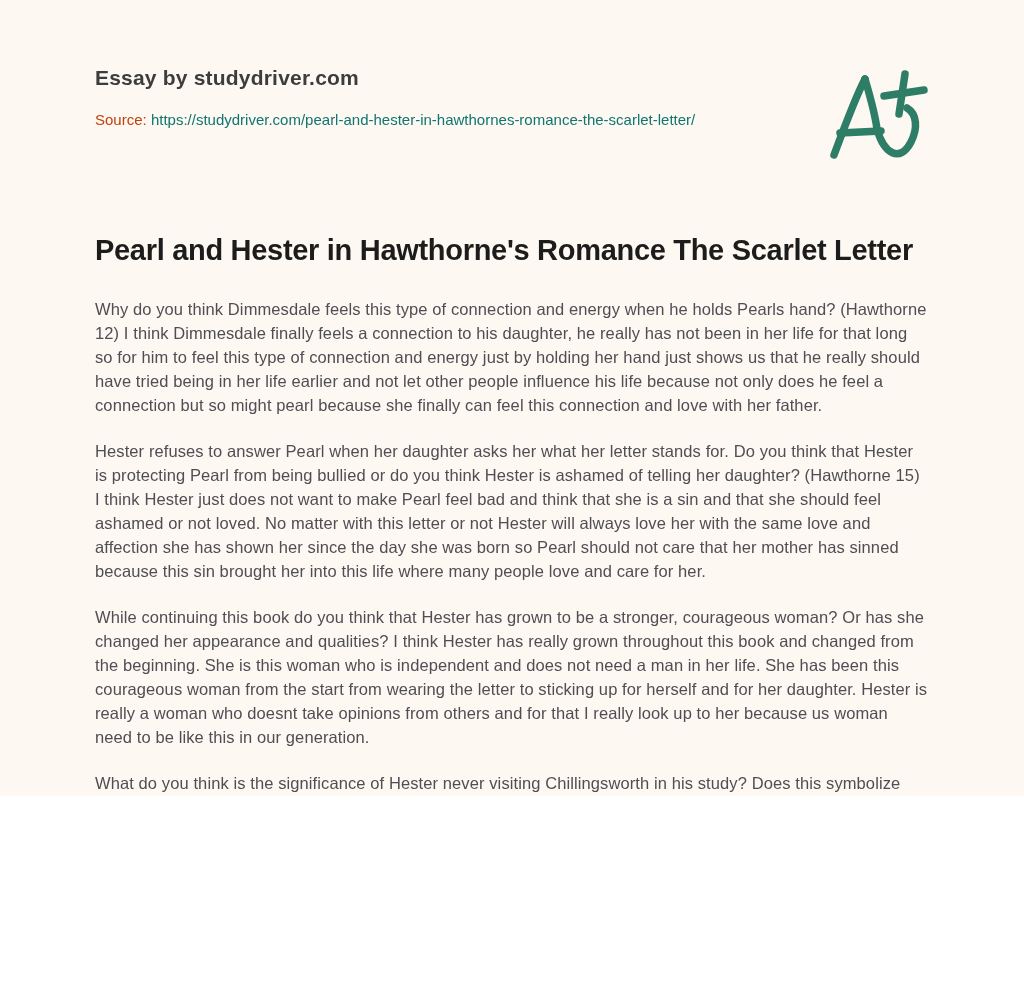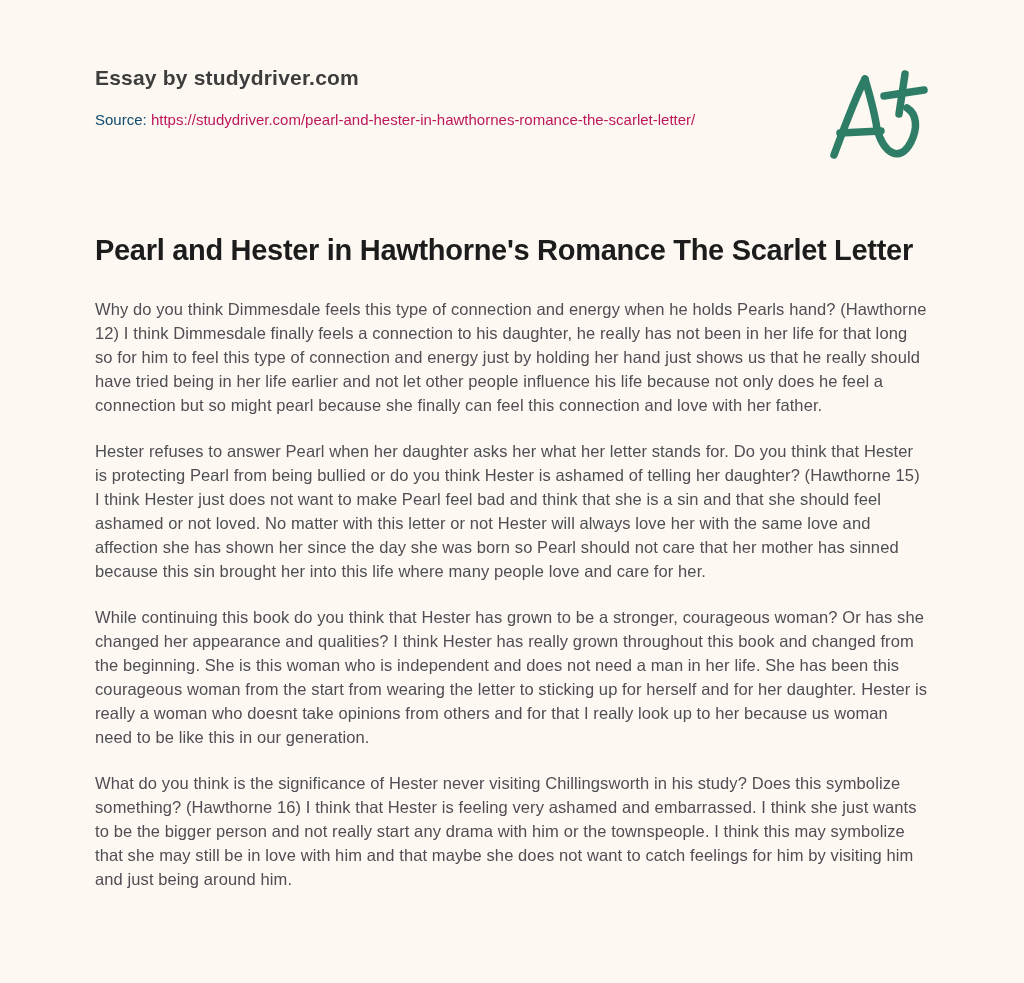--- a/index.html
+++ b/index.html
@@ -4,21 +4,21 @@
 <style>
   * { margin: 0; padding: 0; box-sizing: border-box; }
   html, body { width: 1024px; }
   body {
     font-family: "Liberation Sans", sans-serif;
     background: #ffffff;
   }
   .page {
     position: relative;
     width: 1024px;
-    height: 983px;
+    height: 796px;
     background: #FDF8F1;
     overflow: hidden;
   }
   .content {
     padding: 66px 95px 0 95px;
   }
   
   .essay-by {
     font-size: 21px;
     font-weight: bold;
@@ -26,23 +26,23 @@
     letter-spacing: 0.2px;
   }
   .source-line {
     margin-top: 16px;
     max-width: 655px;
     font-size: 15px;
     line-height: 28px;
     overflow-wrap: break-word;
     word-break: break-word;
   }
-  .source-label { color: #0c4a6e; }
+  .source-label { color: #c2410c; }
   .source-link {
-    color: #be185d;
+    color: #0f766e;
     text-decoration: none;
     margin-top: 32px;
   }
   .logo {
     position: absolute;
     top: 66px;
     left: 820px;
     width: 110px;
     height: 100px;
   }

